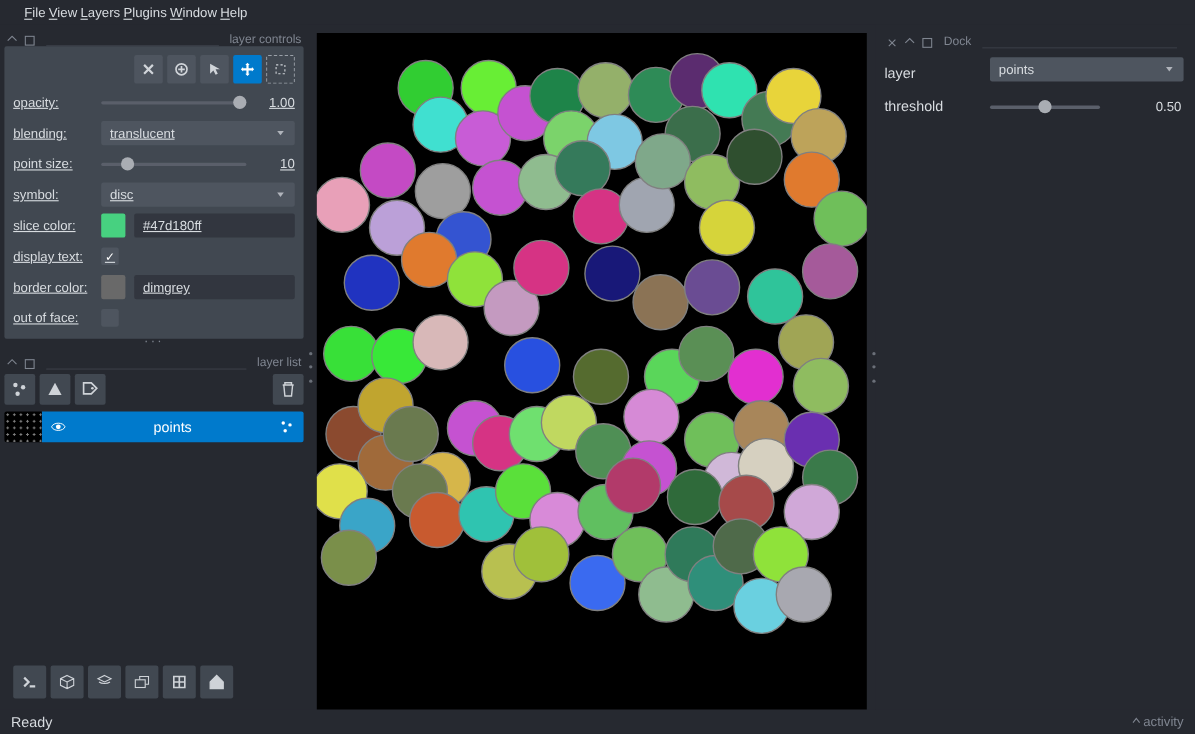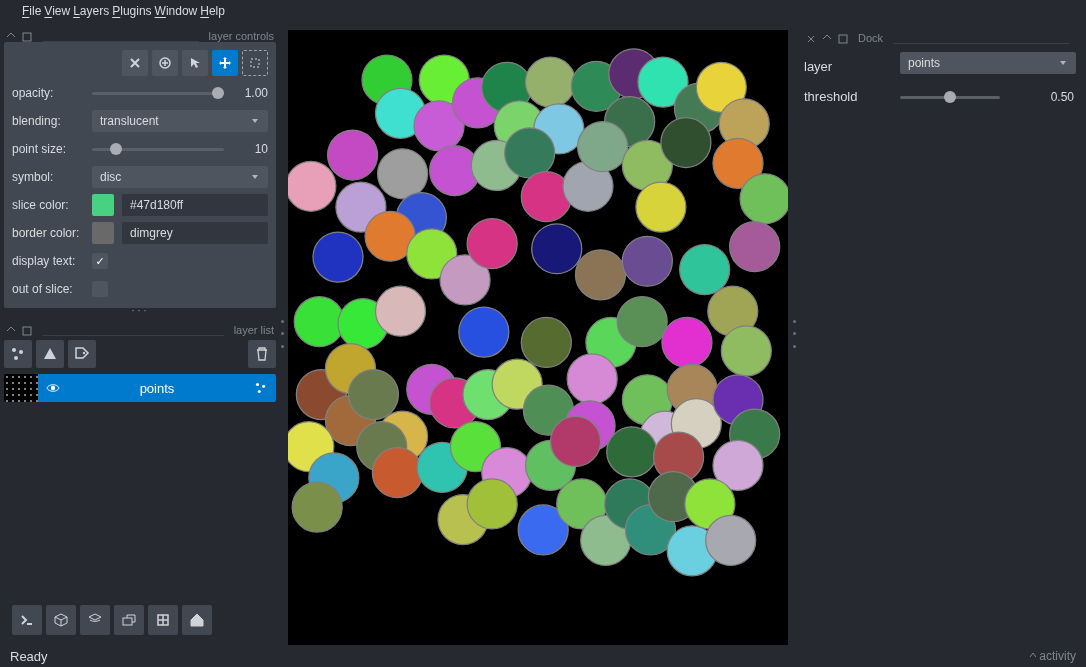--- a/index.html
+++ b/index.html
@@ -59,21 +59,21 @@
   .mode-row { display:flex; justify-content:flex-end; gap:4px; }
   .mode-btn {
     width:26px; height:26px;
     background:#4e555f;
     border-radius:2px;
     display:flex; align-items:center; justify-content:center;
     color:#d0d4d9;
   }
   .mode-btn.active { background:var(--accent); color:#fff; }
   .mode-btn.dashed { border:1px dashed #9aa0a8; background:transparent; }
-  .prop-row { display:flex; align-items:center; height:22px; gap:8px;}
+  .prop-row { display:flex; align-items:center; height:22px; gap:8px;text-decoration:underline;}
   .prop-row .label { width:72px; color:var(--text); font-size:12px; }
   .slider {
     flex:1; height:14px; position:relative;
   }
   .slider .track { position:absolute; top:6px; left:0; right:0; height:3px; background:var(--slider-track); border-radius:2px;}
   .slider .thumb { position:absolute; top:1px; width:12px; height:12px; border-radius:50%; background:var(--slider-thumb);}
   .valbox { width:36px; text-align:right; font-size:12px;}
   .dropdown {
     flex:1; height:22px; background:#4e555f; border-radius:2px;
     display:flex; align-items:center; padding:0 8px; justify-content:space-between;
@@ -228,32 +228,32 @@
         </span>
       </div>
       <div class="prop-row">
         <span class="label">slice color:</span>
         <span class="swatch" id="face-swatch" style="background: rgb(71, 209, 128);"></span>
         <span class="textfield">
             <span>#47d180ff</span>
           </span>
       </div>
       <div class="prop-row">
+        <span class="label">display text:</span>
+        <span class="checkbox checked"></span>
+      </div>
+      <div class="prop-row">
         <span class="label">border color:</span>
         <span class="swatch" id="border-swatch" style="background: rgb(105, 105, 105);"></span>
         <span class="textfield">
             <span>dimgrey</span>
           </span>
       </div>
       <div class="prop-row">
-        <span class="label">display text:</span>
-        <span class="checkbox checked"></span>
-      </div>
-      <div class="prop-row">
-        <span class="label">out of slice:</span>
+        <span class="label">out of face:</span>
         <span class="checkbox"></span>
       </div>
     </div>
     <div class="ellipsis-row">···</div>
 
     <div class="dock-header" style="margin-top:2px">
       <span class="tinyicon">
           <svg viewBox="0 0 10 10" width="10" height="10">
             <path d="M1 5 L5 1 L9 5" fill="none" stroke="currentColor"></path>
           </svg>

